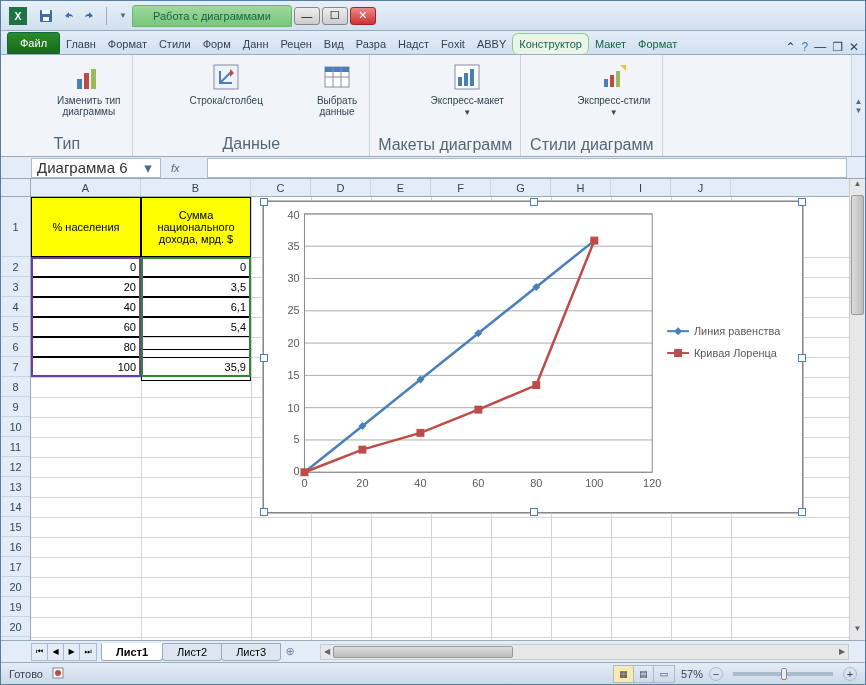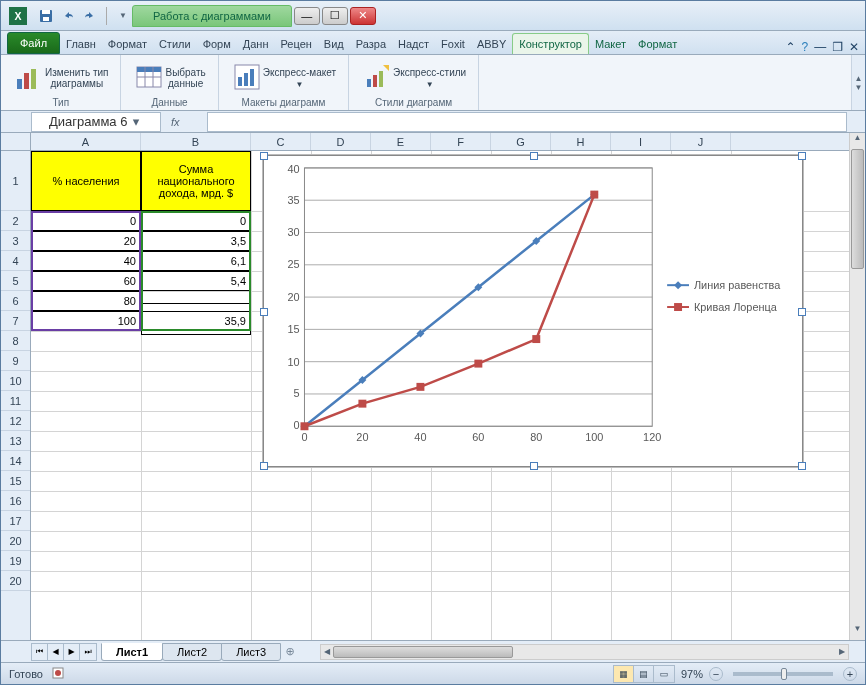--- a/index.html
+++ b/index.html
@@ -12,34 +12,34 @@
 .qat-sep { width: 1px; height: 18px; background: #aaa; margin: 0 3px; }
 .title-center { flex: 1; text-align: center; font-size: 12px; color: #444; }
 .ctx-tab { background: linear-gradient(#9fd89f, #7ac67a); color: #164; font-size: 11px; padding: 4px 20px; border: 1px solid #6b6; border-radius: 3px 3px 0 0; margin-right: 2px; }
 .win-controls { display: flex; gap: 2px; }
 .win-btn { width: 26px; height: 18px; border: 1px solid #888; border-radius: 3px; display: flex; align-items: center; justify-content: center; font-size: 11px; background: linear-gradient(#eee,#ccc); cursor: pointer; }
 .win-btn.close { background: linear-gradient(#e88,#c33); color: #fff; border-color: #a22; }
 .ribbon-tabs { height: 24px; background: linear-gradient(#e4edf7,#d0e0f0); display: flex; align-items: flex-end; padding: 0 6px; border-bottom: 1px solid #9ab; font-size: 11px; }
 .file-tab { background: linear-gradient(#2a8a2a,#1a6a1a); color: #fff; padding: 4px 12px; border-radius: 3px 3px 0 0; border: 1px solid #164; cursor: pointer; }
 .rtab { padding: 4px 6px; color: #345; cursor: pointer; }
 .rtab.active { background: #f1f5fa; border: 1px solid #9ab; border-bottom: none; border-radius: 3px 3px 0 0; color: #246; }
-.rtab.ctx { color: #164; }
+.rtab.ctx { color: #164; border-radius: 6px; }
 .rtab.ctx.active { background: #eaf5ea; border-color: #8c8; }
 .help-icons { margin-left: auto; display: flex; gap: 6px; font-size: 12px; color: #246; align-items: center; }
 .help-icons span { cursor: pointer; }
 .ribbon { background: #f1f5fa; border-bottom: 1px solid #9ab; display: flex; }
 .rgroup { border-right: 1px solid #c8d4e2; padding: 4px 8px 2px 8px; display: flex; flex-direction: column; align-items: center; }
 .rgroup-btns { display: flex; gap: 2px; }
-.rbtn { display: flex; flex-direction: row; align-items: center; padding: 2px 4px; cursor: pointer; min-width: 44px; }
+.rbtn { display: flex; flex-direction: column; align-items: center; padding: 2px 4px; cursor: pointer; min-width: 44px; margin-left: 44px; }
 .rbtn-icon { width: 32px; height: 32px; display: flex; align-items: center; justify-content: center; }
 .rbtn-label { font-size: 10px; color: #345; text-align: center; line-height: 11px; margin-top: 2px; }
-.rgroup-title { font-size: 10px; color: #567; margin-top: 2px; }
+.rgroup-title { font-size: 16px; color: #567; margin-top: 16px; }
 .ribbon-scroll { width: 14px; background: #e4edf7; border-left: 1px solid #c8d4e2; display: flex; align-items: center; justify-content: center; font-size: 8px; color: #567; cursor: pointer; }
 .formula-bar { height: 22px; background: #e4edf7; border-bottom: 1px solid #9ab; display: flex; align-items: center; }
-.name-box { width: 130px; height: 20px; border: 1px solid #abc; background: #fff; margin: 0 4px 0 30px; display: flex; align-items: center; padding: 0 17px; font-size: 13px; color: #333; }
+.name-box { width: 130px; height: 20px; border: 1px solid #abc; background: #fff; margin: 0 4px 0 30px; display: flex; align-items: center; padding: 0 5px; font-size: 15px; color: #333; }
 .name-box-dd { width: 14px; text-align: center; color: #567; cursor: pointer; }
 .fx-btn { width: 30px; display: flex; gap: 6px; margin: 0 6px; font-size: 11px; color: #789; }
 .fx-label { font-style: italic; color: #567; }
 .formula-input { flex: 1; height: 20px; border: 1px solid #abc; background: #fff; margin-right: 18px; padding: 0 4px; font-size: 11px; }
 .workarea { flex: 1; position: relative; background: #fff; overflow: hidden; }
 .corner { position: absolute; top: 0; left: 0; width: 30px; height: 18px; background: #e4edf7; border-right: 1px solid #9ab; border-bottom: 1px solid #9ab; }
 .col-headers { position: absolute; top: 0; left: 30px; right: 16px; height: 18px; background: #e4edf7; display: flex; border-bottom: 1px solid #9ab; }
 .ch { border-right: 1px solid #c8d4e2; text-align: center; font-size: 11px; color: #345; line-height: 18px; cursor: pointer; }
 .row-headers { position: absolute; top: 18px; left: 0; width: 30px; bottom: 0; background: #e4edf7; border-right: 1px solid #9ab; }
 .rh { height: 20px; border-bottom: 1px solid #c8d4e2; text-align: center; font-size: 11px; color: #345; line-height: 20px; cursor: pointer; }
@@ -149,20 +149,30 @@
 диаграммы</div>
         </div>
       </div>
       <div class="rgroup-title">Тип</div>
     </div>
     <div class="rgroup">
       <div class="rgroup-btns">
         <div class="rbtn">
           <div class="rbtn-icon">
               <svg width="32" height="32" viewBox="0 0 32 32">
+                <rect x="4" y="4" width="24" height="24" fill="#eef3fa" stroke="#88a"></rect>
+                <path d="M10 22 L22 10 M10 10 L10 22 L22 22" stroke="#4a7ebb" stroke-width="2" fill="none"></path>
+                <path d="M20 8 L24 12 L20 16" fill="#be4b48"></path>
+              </svg>
+            </div>
+          <div class="rbtn-label">Строка/столбец</div>
+        </div>
+        <div class="rbtn">
+          <div class="rbtn-icon">
+              <svg width="32" height="32" viewBox="0 0 32 32">
                 <rect x="4" y="6" width="24" height="20" fill="#fff" stroke="#88a"></rect>
                 <rect x="4" y="6" width="24" height="5" fill="#4a7ebb"></rect>
                 <line x1="12" y1="6" x2="12" y2="26" stroke="#88a"></line>
                 <line x1="20" y1="6" x2="20" y2="26" stroke="#88a"></line>
                 <line x1="4" y1="16" x2="28" y2="16" stroke="#88a"></line>
               </svg>
             </div>
           <div class="rbtn-label" style="white-space:pre-line">Выбрать
 данные</div>
         </div>
@@ -422,21 +432,21 @@
     <span style="margin-left:8px"><svg width="14" height="14" viewBox="0 0 14 14">
           <rect x="2" y="2" width="10" height="10" fill="#fff" stroke="#888"></rect>
           <circle cx="7" cy="7" r="3" fill="#be4b48"></circle>
         </svg></span>
     <div class="status-right">
       <div class="view-btns">
         <div class="view-btn active">▦</div>
         <div class="view-btn">▤</div>
         <div class="view-btn" style="border-right:none">▭</div>
       </div>
-      <span>97%</span>
+      <span>57%</span>
       <span style="width:14px;height:14px;border:1px solid #abc;border-radius:7px;display:flex;align-items:center;justify-content:center;font-size:11px">−</span>
       <div class="zoom-slider">
           <div class="zoom-thumb"></div>
         </div>
       <span style="width:14px;height:14px;border:1px solid #abc;border-radius:7px;display:flex;align-items:center;justify-content:center;font-size:11px">+</span>
     </div>
   </div>
 
 </div>
 

